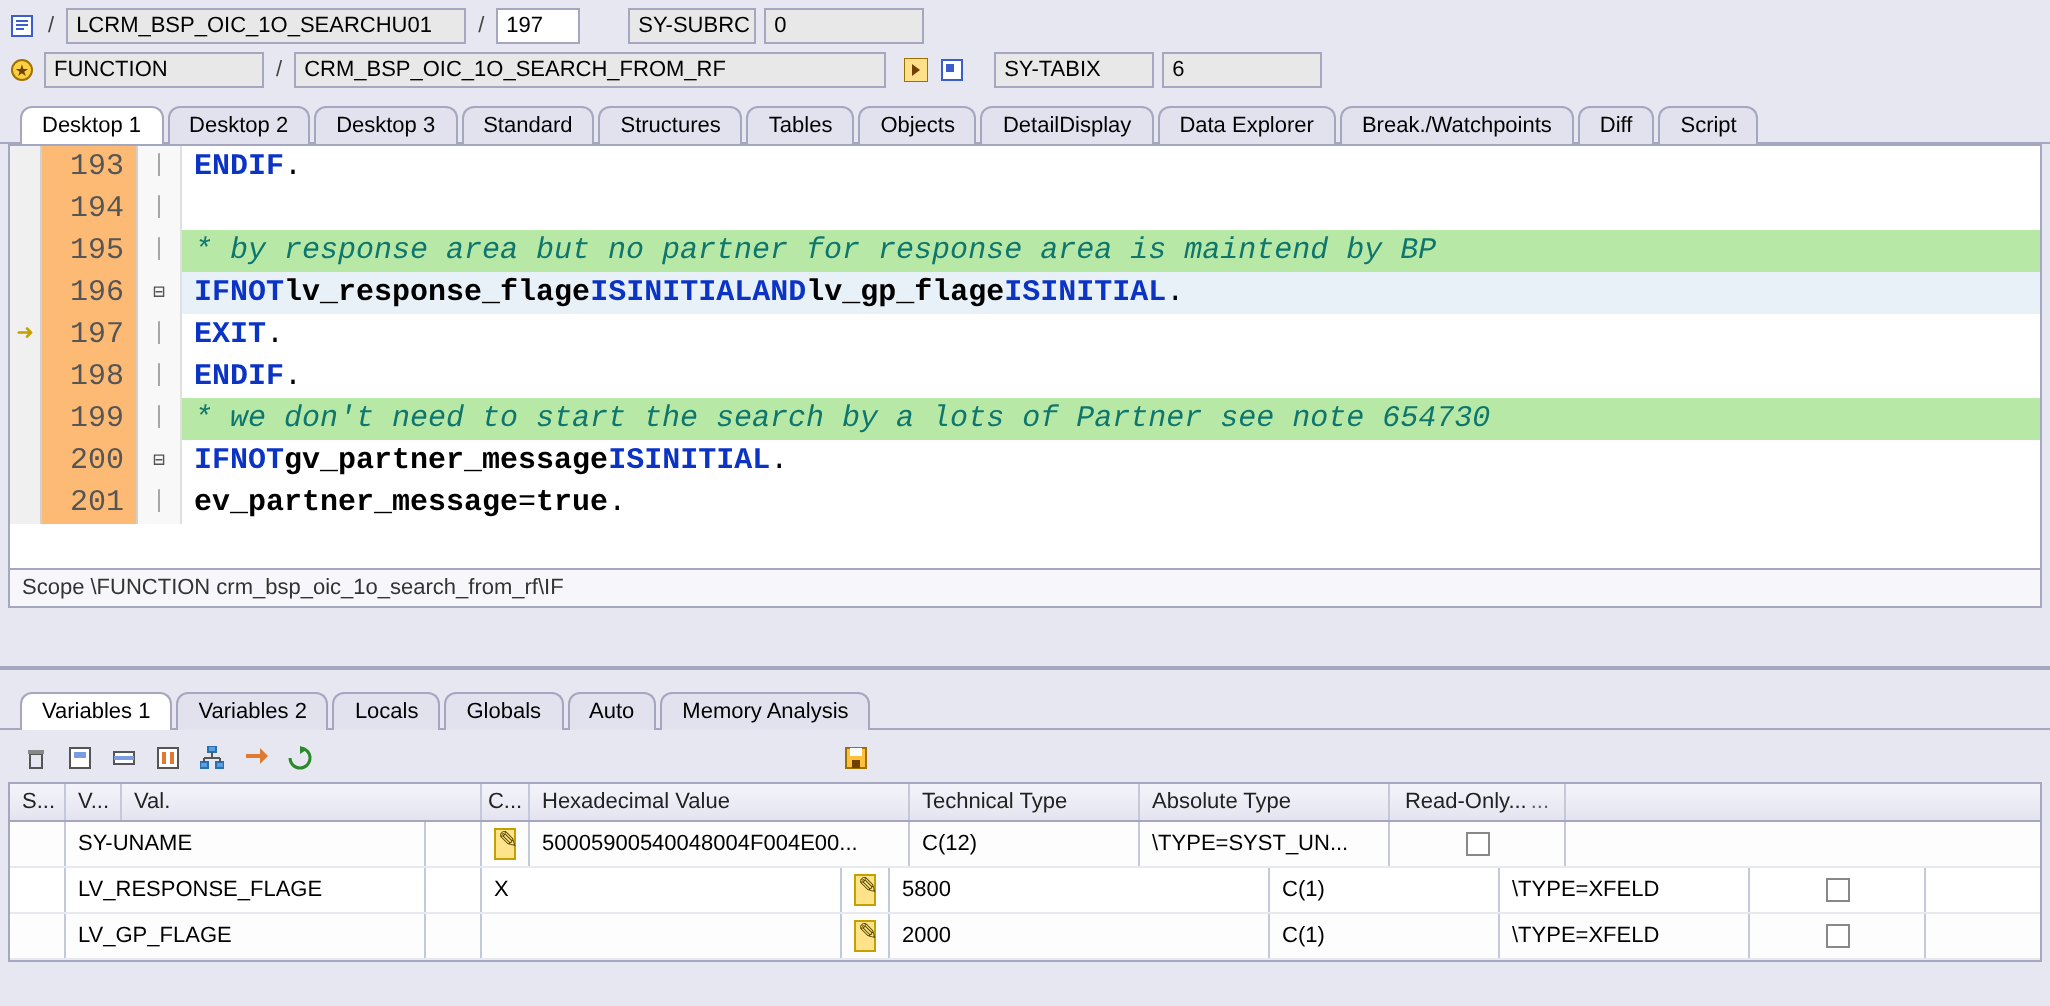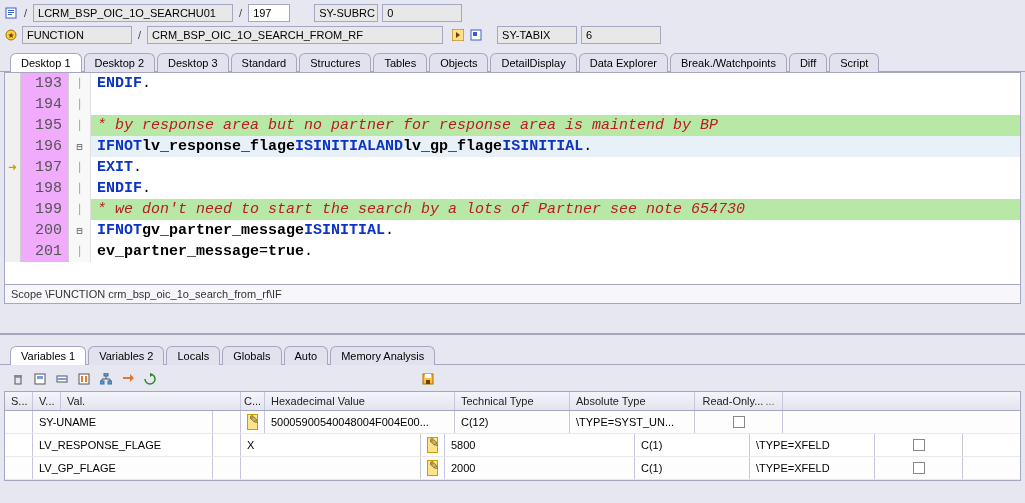--- a/index.html
+++ b/index.html
@@ -63,28 +63,28 @@
   .code-wrap {
     background: #fff;
     border: 1px solid var(--border);
     margin: 0 4px 0 4px;
     height: 213px;
     position: relative;
     overflow: hidden;
   }
   .code-line { display: flex; align-items: center; height: 21px; font-family: "Courier New", monospace; font-size: 15px; }
   .gutter-marker { width: 16px; flex: 0 0 16px; background: #f0f0f0; border-right: 1px solid #d0d0d0; height: 100%; display: flex; align-items: center; justify-content: center; }
-  .gutter-ln { width: 48px; flex: 0 0 48px; text-align: right; padding-right: 6px; color: #555; background: #f0abfc; border-right: 1px solid #d0d0d0; height: 100%; display: flex; align-items: center; justify-content: flex-end; }
+  .gutter-ln { width: 48px; flex: 0 0 48px; text-align: right; padding-right: 6px; color: #555; background: #fdba74; border-right: 1px solid #d0d0d0; height: 100%; display: flex; align-items: center; justify-content: flex-end; }
   .gutter-fold { width: 22px; flex: 0 0 22px; background: #f8f8f8; border-right: 1px solid #e0e0e0; height: 100%; display: flex; align-items: center; justify-content: center; color: #888; font-size: 10px; }
   .code-text { padding-left: 6px; white-space: pre; flex: 1; height: 100%; display: flex; align-items: center; }
   .code-text.hl { background: var(--highlight); }
   .kw { color: var(--blue-kw); font-weight: bold; }
   .plain { color: #000; }
   .bold { font-weight: bold; }
-  .comment-line .code-text { background: var(--comment-bg); color: #b91c1c; font-style: italic; text-align: center; }
+  .comment-line .code-text { background: var(--comment-bg); color: #0f766e; font-style: italic; text-align: center; }
   .arrow-yel { color: #c4a000; font-size: 14px; }
   .scope-bar {
     background: var(--panel);
     border: 1px solid var(--border);
     border-top: none;
     margin: 0 4px;
     padding: 3px 6px;
     color: #333;
     font-size: 11px;
   }

